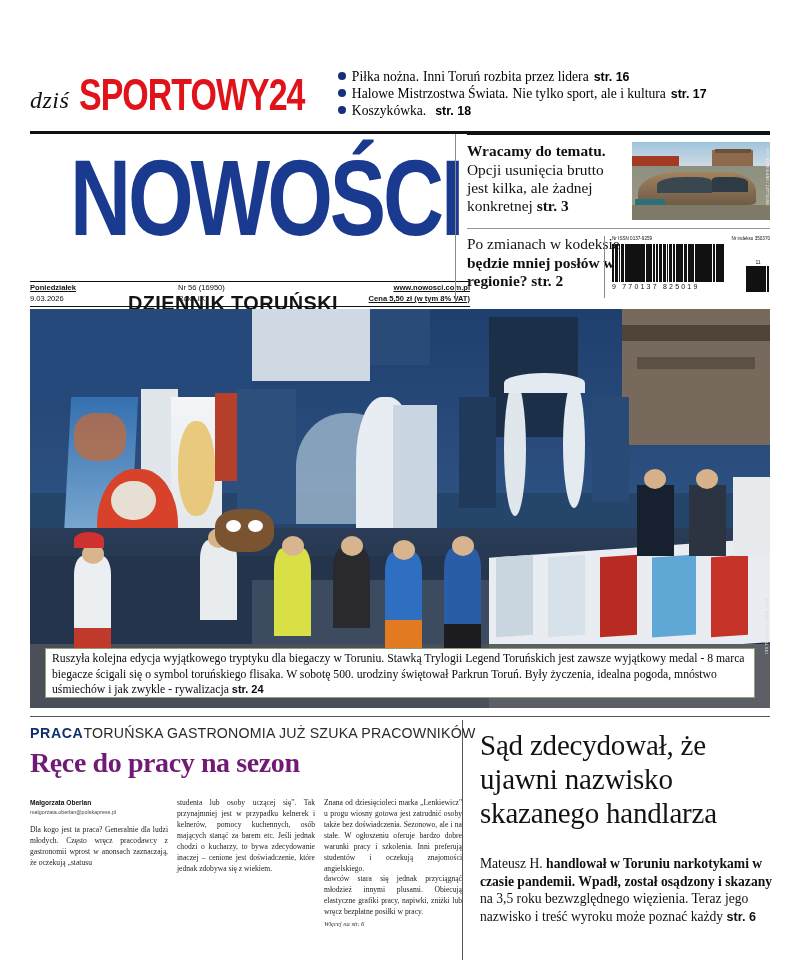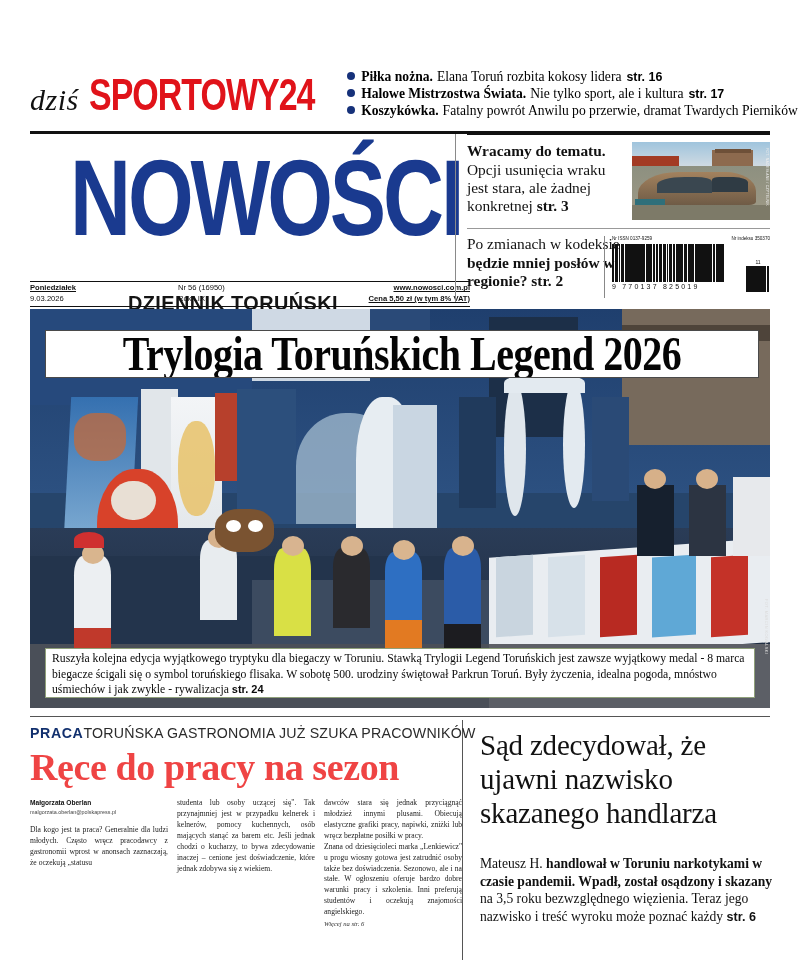--- a/index.html
+++ b/index.html
@@ -13,38 +13,38 @@
   }
   .page{width:800px;height:969px;position:relative;box-sizing:border-box;}
 
   
   .sportstrip{
     position:absolute;left:30px;top:62px;width:740px;height:62px;
     display:flex;align-items:center;
   }
   .dzis{
     font-family:"Liberation Serif", serif;
-    font-style:italic;font-weight:400;font-size:30px;
+    font-style:italic;font-weight:400;font-size:24px;
     color:#111;letter-spacing:.5px;margin-right:10px;padding-top:14px;
   }
   .sportowy24{
     font-family:"Liberation Sans", sans-serif;
     font-weight:700;font-size:35px;color:#e0131a;
     letter-spacing:-1px;
     transform:scaleY(1.28) scaleX(0.97);
     transform-origin:left center;
     margin-right:26px;padding-top:1px;
   }
   .bullets{display:flex;flex-direction:column;justify-content:center;gap:2.5px;padding-top:2px;}
   .brow{display:flex;align-items:baseline;font-size:13.6px;line-height:1.06;white-space:nowrap;}
   .bdot{
     width:8px;height:8px;border-radius:50%;background:#16317a;
     display:inline-block;margin-right:6px;position:relative;top:-1px;flex:none;
   }
-  .blead{font-weight:700;margin-right:4px;}
+  .blead{font-weight:400;margin-right:4px;}
   .btext{font-weight:400;}
   .bpage{font-weight:700;font-family:"Liberation Sans",sans-serif;font-size:12.4px;margin-left:5px;}
 
   .rule-top{position:absolute;left:30px;top:131px;width:740px;height:2.5px;background:#111;}
 
   
   .masthead{position:absolute;left:30px;top:140px;width:420px;height:138px;}
   .nowosci{
     font-family:"Liberation Sans", sans-serif;
     font-weight:700;font-size:82px;color:#1a3a8f;
@@ -154,21 +154,21 @@
     position:absolute;left:30px;top:725px;
     font-family:"Liberation Sans", sans-serif;
     font-size:14.2px;letter-spacing:.2px;color:#2b2b2b;
     white-space:nowrap;
   }
   .kicker b{color:#12306e;font-weight:700;letter-spacing:.6px;}
 
   .bighead{
     position:absolute;left:30px;top:748px;width:430px;
     font-family:"Liberation Serif", serif;
-    font-weight:700;font-size:38px;line-height:1.05;color:#ef4444;
+    font-weight:700;font-size:28px;line-height:1.05;color:#701a75;
     letter-spacing:-.4px;
   }
 
   .cols{position:absolute;left:30px;top:798px;width:432px;display:flex;gap:9px;}
   .col{width:138px;}
   .byline{font-family:"Liberation Sans",sans-serif;font-weight:700;font-size:6.6px;color:#111;line-height:1.5;}
   .bymail{font-family:"Liberation Sans",sans-serif;font-size:5.4px;color:#444;line-height:1.5;margin-bottom:9px;}
   .lead{
     font-family:"Liberation Sans",sans-serif;font-weight:700;
     font-size:7.3px;line-height:1.46;color:#111;text-align:justify;margin-bottom:8px;
@@ -199,33 +199,32 @@
 
 <div class="page">
 
   <div class="sportstrip">
     <div class="dzis">dziś</div>
     <div class="sportowy24">SPORTOWY24</div>
     <div class="bullets">
       <div class="brow">
         <span class="bdot"></span>
         <span class="blead">Piłka nożna.</span>
-        <span class="btext">Elana Toruń rozbita kokosy lidera</span>
+        <span class="btext">Inni Toruń rozbita przez lidera</span>
         <span class="bpage">str. 16</span>
       </div>
       <div class="brow">
         <span class="bdot"></span>
         <span class="blead">Halowe Mistrzostwa Świata.</span>
         <span class="btext">Nie tylko sport, ale i kultura</span>
         <span class="bpage">str. 17</span>
       </div>
       <div class="brow">
         <span class="bdot"></span>
         <span class="blead">Koszykówka.</span>
-        <span class="btext">Fatalny powrót Anwilu po przerwie, dramat Twardych Pierników</span>
         <span class="bpage">str. 18</span>
       </div>
     </div>
   </div>
 
   <div class="rule-top"></div>
 
   <div class="masthead">
     <div class="nowosci">NOWOŚCI</div>
     <div class="dziennik">DZIENNIK TORUŃSKI</div>
@@ -245,21 +244,21 @@
       <span class="ib-b">Cena 5,50 zł (w tym 8% VAT)</span>
     </div>
   </div>
 
   <div class="vdiv"></div>
   <div class="rbox">
     <div class="hr"></div>
     <div class="promo1">
       <div class="txt">
         <b>Wracamy do tematu.</b>
-        <span>Opcji usunięcia wraku jest stara, ale żadnej konkretnej</span>
+        <span>Opcji usunięcia brutto jest kilka, ale żadnej konkretnej</span>
         <b>str. 3</b>
       </div>
       <div class="ph">
         <div class="pstrip" style="top:0;height:30%;background:linear-gradient(180deg,#9fc4dd,#cfdae2);"></div>
         <div class="pstrip" style="top:18%;left:0;width:34%;height:16%;background:#a33b24;"></div>
         <div class="pstrip" style="top:10%;left:58%;width:30%;height:30%;background:#8d6a4e;"></div>
         <div class="pstrip" style="top:8%;left:60%;width:26%;height:6%;background:#6e5038;"></div>
         <div class="pstrip" style="top:30%;height:70%;background:linear-gradient(180deg,#8d9080,#a09a86);"></div>
         <div class="pstrip" style="top:38%;left:4%;width:86%;height:42%;border-radius:34% 26% 6% 6%/64% 58% 10% 10%;background:linear-gradient(180deg,#a3825e,#6f5b46);"></div>
         <div class="pstrip" style="top:45%;left:18%;width:40%;height:20%;border-radius:50% 30% 0 0;background:#3a4750;"></div>
@@ -410,23 +409,20 @@
     <div class="pc" style="left:84%;top:62%;width:6%;height:20%;background:#5fa8d6;transform:skewY(-4deg);"></div>
     <div class="pc" style="left:92%;top:62%;width:5%;height:20%;background:#c43228;transform:skewY(-4deg);"></div>
     <div class="pc" style="left:62%;top:84%;width:38%;height:16%;background:#5c5f66;"></div>
 
     <div class="pc" style="left:82%;top:44%;width:5%;height:18%;background:#16202e;"></div>
     <div class="pc" style="left:83%;top:40%;width:3%;height:5%;background:#d6b089;border-radius:50%;"></div>
     <div class="pc" style="left:89%;top:44%;width:5%;height:18%;background:#2c3442;"></div>
     <div class="pc" style="left:90%;top:40%;width:3%;height:5%;background:#d8b28b;border-radius:50%;"></div>
     <div class="pc" style="left:95%;top:42%;width:5%;height:20%;background:#e7e9ec;"></div>
 
-    <div class="mainhead">
-      <span>Trylogia Toruńskich Legend 2026</span>
-    </div>
 
     <div class="caption">
       <span>Ruszyła kolejna edycja wyjątkowego tryptyku dla biegaczy w Toruniu. Stawką Trylogii Legend Toruńskich jest zawsze wyjątkowy medal - 8 marca biegacze ścigali się o symbol toruńskiego flisaka. W sobotę 500. urodziny świętował Parkrun Toruń. Były życzenia, idealna pogoda, mnóstwo uśmiechów i jak zwykle - rywalizacja </span><b>str. 24</b>
     </div>
     <div class="photocred">FOT. MARCIN KOWALSKI</div>
   </div>
 
   <div class="brule"></div>
   <div class="bvdiv"></div>
 
@@ -439,22 +435,22 @@
   <div class="cols">
     <div class="col">
       <div class="byline">Małgorzata Oberlan</div>
       <div class="bymail">malgorzata.oberlan@polskapress.pl</div>
       <div class="body">Dla kogo jest ta praca? Generalnie dla ludzi młodych. Często wręcz pracodawcy z gastronomii wprost w anonsach zaznaczają, że oczekują „statusu</div>
     </div>
     <div class="col">
       <div class="body">studenta lub osoby uczącej się". Tak przynajmniej jest w przypadku kelnerek i kelnerów, pomocy kuchennych, osób mających stanąć za barem etc. Jeśli jednak chodzi o kucharzy, to bywa zdecydowanie inaczej – cenione jest doświadczenie, które jednak zdobywa się z wiekiem.</div>
     </div>
     <div class="col">
+      <div class="body ind">Znana od dziesięcioleci marka „Lenkiewicz" u progu wiosny gotowa jest zatrudnić osoby także bez doświadczenia. Sezonowo, ale i na stałe. W ogłoszeniu oferuje bardzo dobre warunki pracy i szkolenia. Inni preferują studentów i oczekują znajomości angielskiego.</div>
       <div class="body">dawców stara się jednak przyciągnąć młodzież innymi plusami. Obiecują elastyczne grafiki pracy, napiwki, zniżki lub wręcz bezpłatne posiłki w pracy.</div>
-      <div class="body ind">Znana od dziesięcioleci marka „Lenkiewicz" u progu wiosny gotowa jest zatrudnić osoby także bez doświadczenia. Sezonowo, ale i na stałe. W ogłoszeniu oferuje bardzo dobre warunki pracy i szkolenia. Inni preferują studentów i oczekują znajomości angielskiego.</div>
       <div class="more">Więcej na str. 6</div>
     </div>
   </div>
 
   <div class="rhead">Sąd zdecydował, że ujawni nazwisko skazanego handlarza</div>
   <div class="rbody">
     <span>Mateusz H. </span><b>handlował w Toruniu narkotykami w czasie pandemii. Wpadł, został osądzony i skazany</b><span> na 3,5 roku bezwzględnego więzienia. Teraz jego nazwisko i treść wyroku może poznać każdy </span><span class="pg">str. 6</span>
   </div>
 
 </div>

